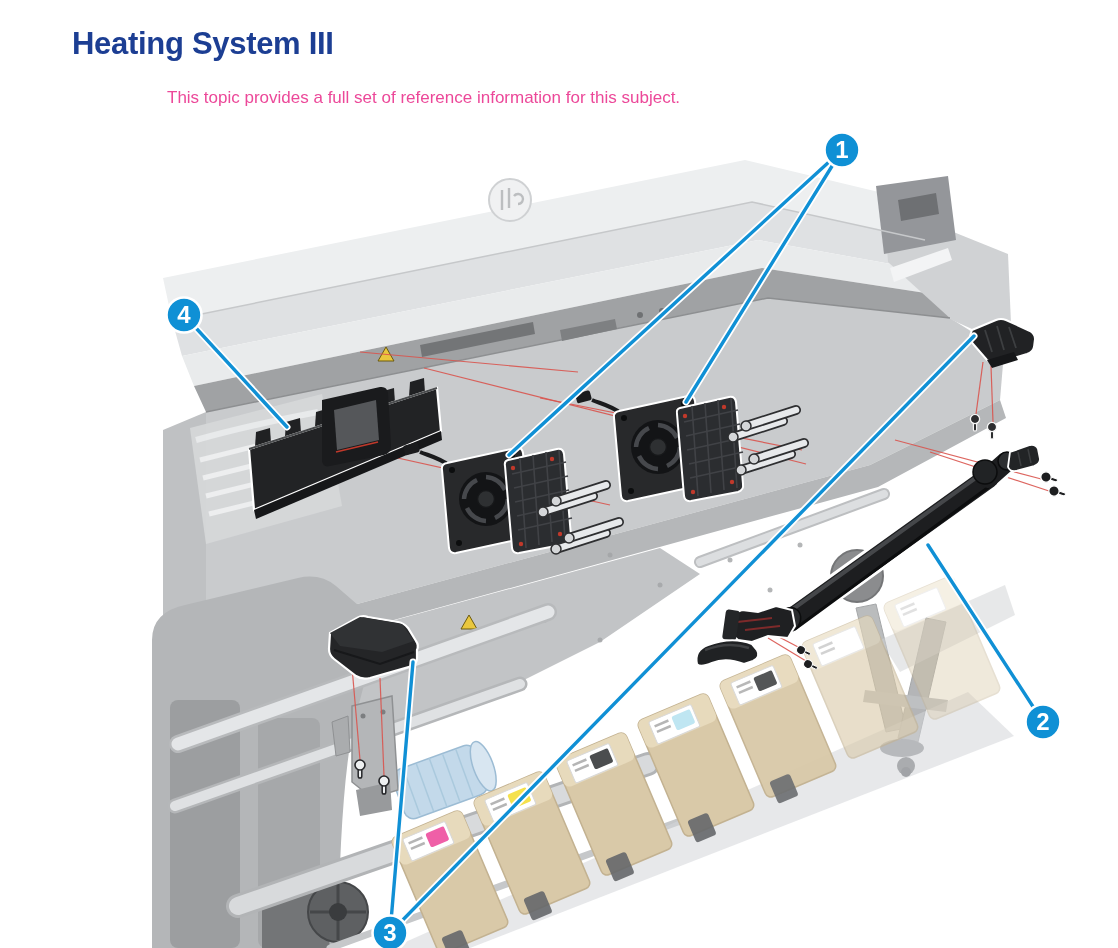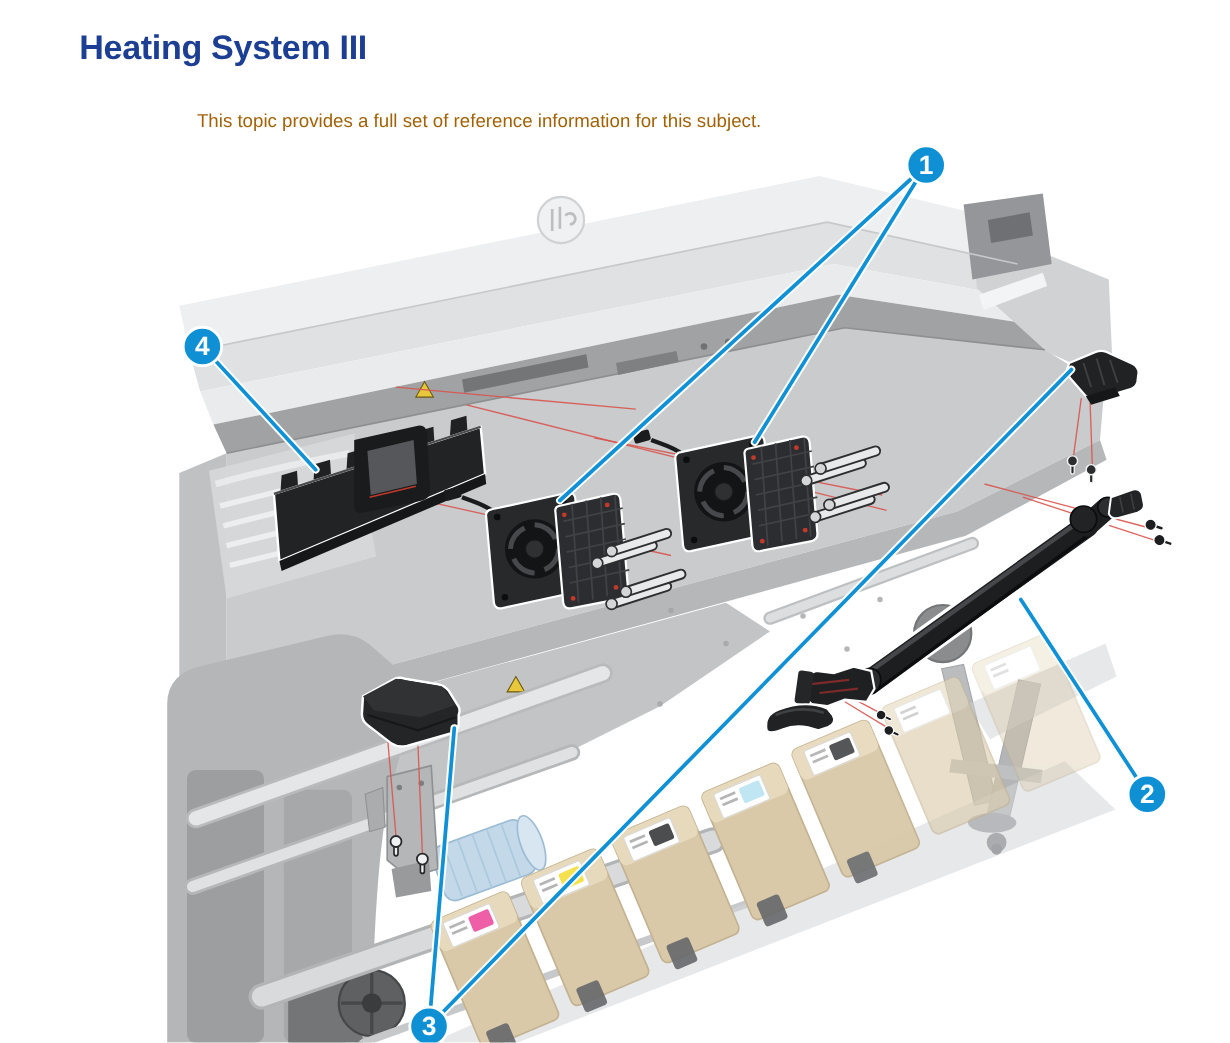--- a/index.html
+++ b/index.html
@@ -1,20 +1,20 @@
 <!DOCTYPE html>
 <html style="--title-color: #1c3e93; --red: #d9544e;"><head>
 <meta charset="utf-8">
 <style>
   html,body{margin:0;padding:0;background:#ffffff;}
   .canvas{position:relative;width:1118px;height:948px;background:#fff;overflow:hidden;
           font-family:"Liberation Sans",sans-serif;}
   .doc-title{position:absolute;left:72px;top:26px;margin:0;font-size:31px;font-weight:600;
              letter-spacing:-0.3px;color:var(--title-color,#1c3e93);}
-  .doc-subtitle{position:absolute;left:163px;top:84px;margin:16px;font-size:17px;color:#a16207;}
+  .doc-subtitle{position:absolute;left:163px;top:84px;margin:4px;font-size:17px;color:#ec4899;}
   svg.fig{position:absolute;left:0;top:0;}
   .redline{stroke:var(--red,#d9544e);stroke-width:1.2;fill:none;opacity:.9;}
 </style>
 </head>
 <body>
 
 <div class="canvas">
   <h1 class="doc-title">Heating System III</h1>
   <p class="doc-subtitle">This topic provides a full set of reference information for this subject.</p>
 

